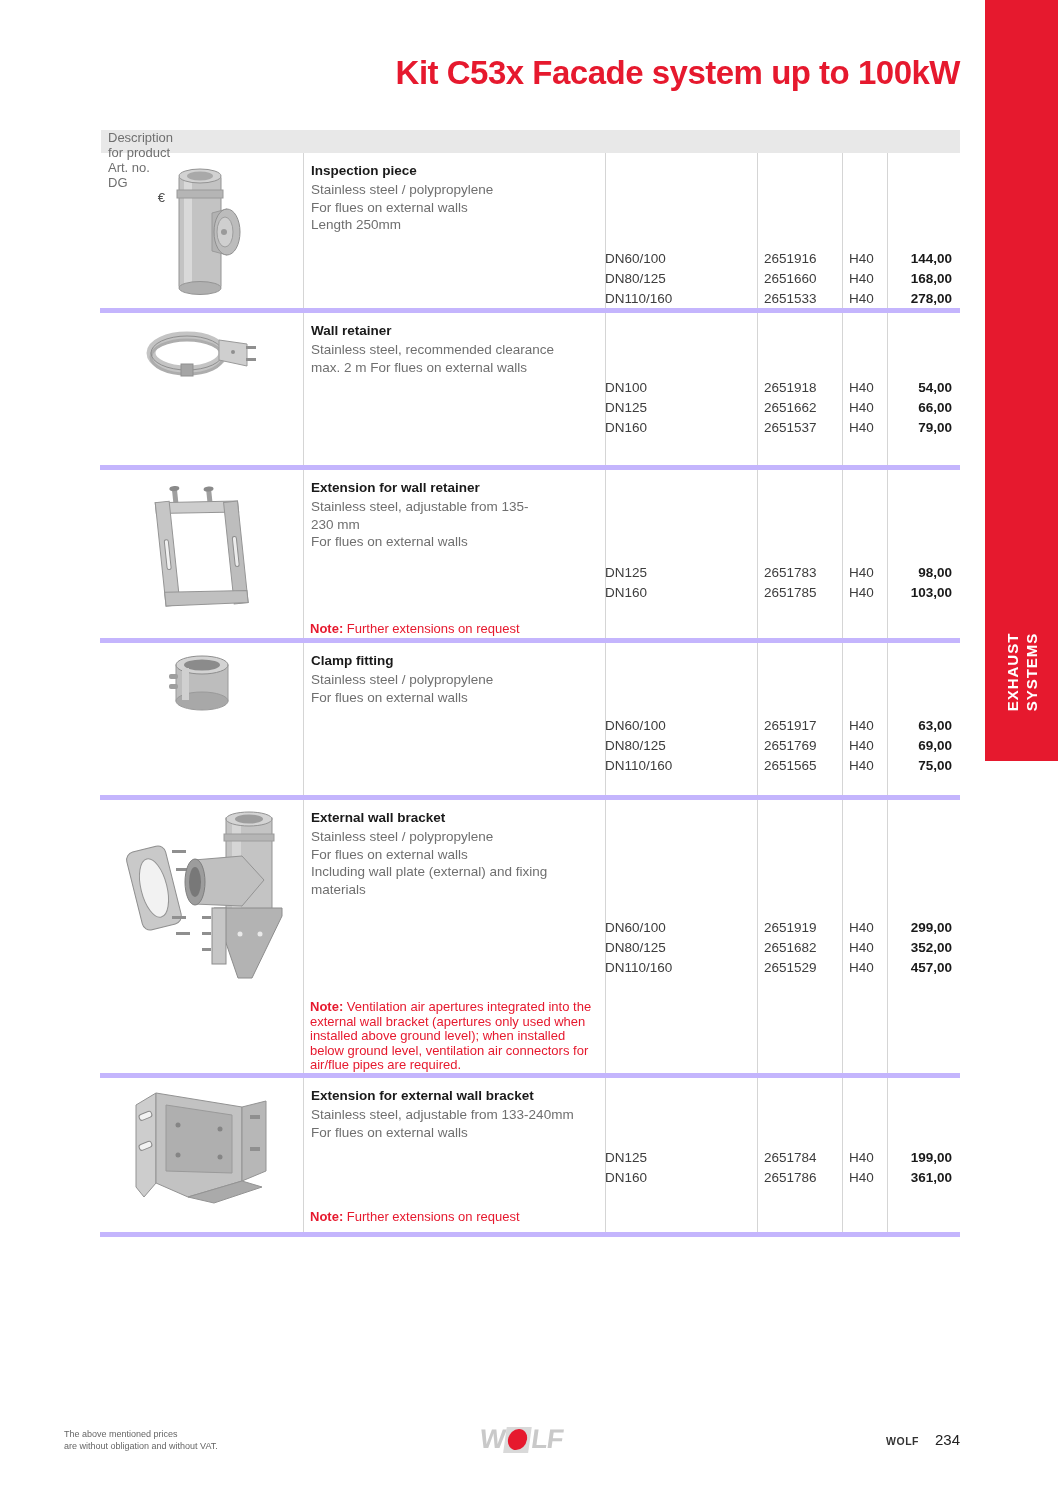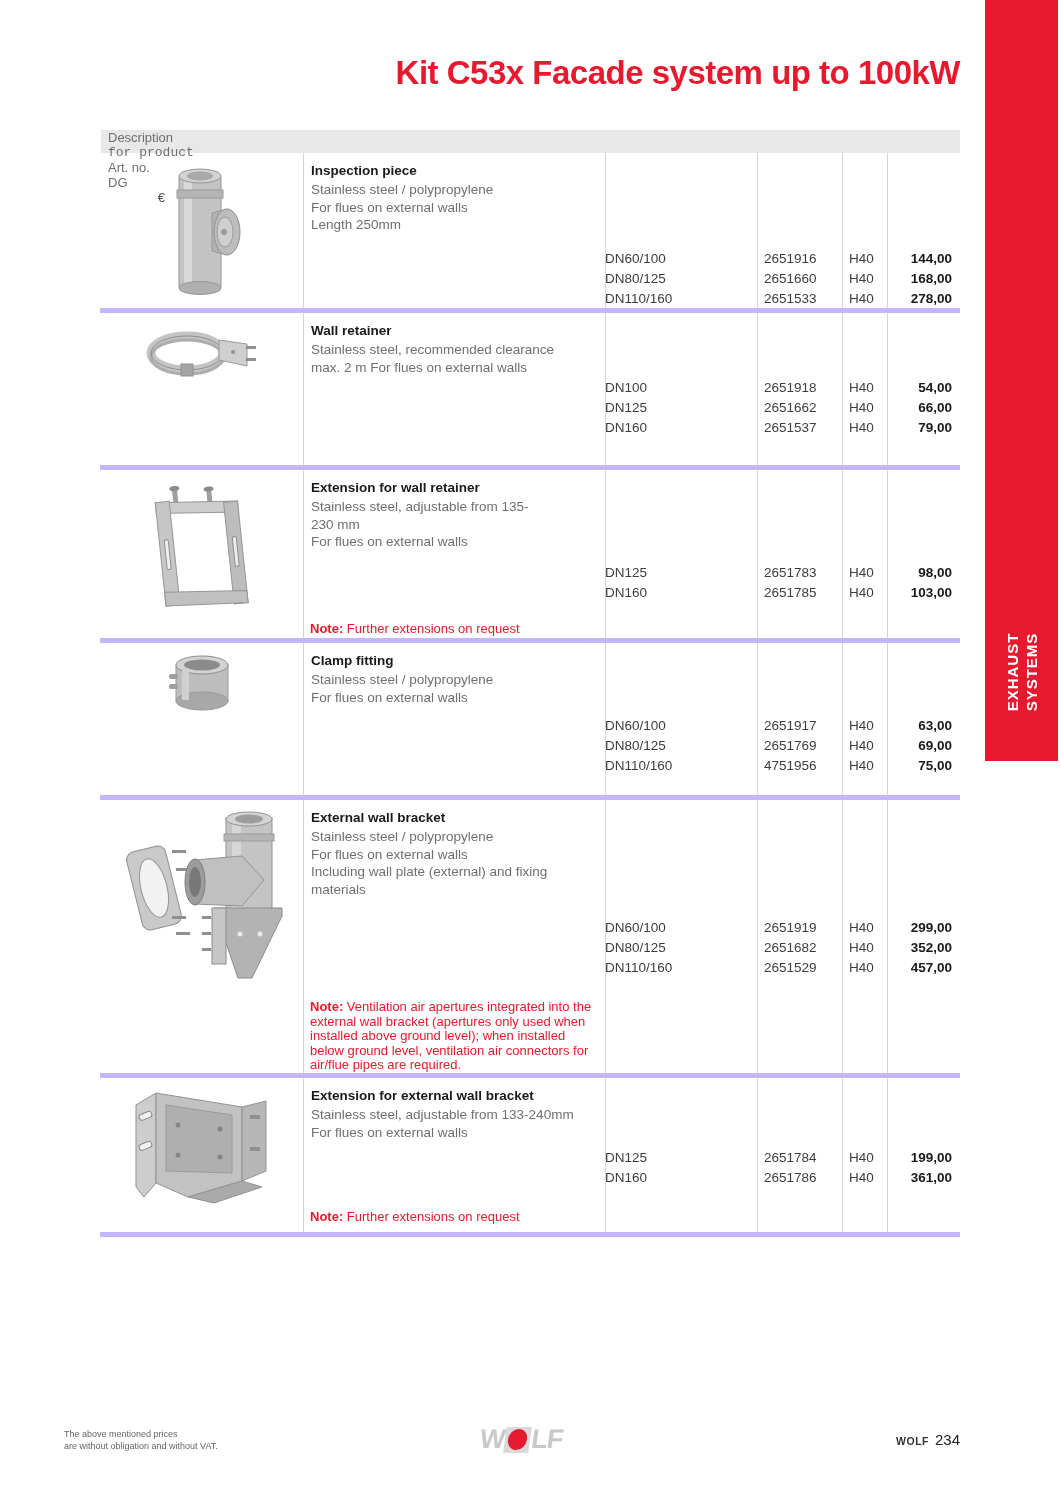--- a/index.html
+++ b/index.html
@@ -31,21 +31,21 @@
   
   .table { position:absolute; left:100px; top:130px; width:860px; }
   .thead {
     display:flex; height:23px; background:#e8e8e8;
     color:#6f6f6f; font-size:13px; align-items:flex-start;flex-direction:column;
   }
   .thead .hc { height:100%; display:flex; align-items:center; padding-left:7px; }
   .thead .hc + .hc { border-left:1px solid #ffffff; }
   .h-img   { width:203px; }
   .h-desc  { width:302px; }
-  .h-prod  { width:152px;font-family:Liberation Mono, monospace; }
+  .h-prod  { width:152px; }
   .h-art   { width:85px; }
   .h-dg    { width:45px; }
   .h-price { width:73px; justify-content:flex-end; padding-right:8px; color:#4f4f4f; }
 
   .row { position:relative; display:flex; border-bottom:5px solid #c4b5fd; }
   .c { height:100%; }
   .c-img   { width:203px; display:flex; justify-content:center; align-items:flex-start; }
   .c-desc  { width:302px; border-left:1px solid #d5d5d5; padding:10px 8px 0 7px; }
   .c-prod  { width:152px; border-left:1px solid #d5d5d5; }
   .c-art   { width:85px;  border-left:1px solid #d5d5d5; }
@@ -78,21 +78,21 @@
     display:flex; align-items:center; transform:skewX(-8deg);
     font-weight:700; font-size:27px; color:#c9c9c9; letter-spacing:-1px;
   }
   .logo .o-box {
     width:25px; height:26px; background:#d9d9d9; margin:0 1px;
     display:flex; align-items:center; justify-content:center;
   }
   .logo .o-dot { width:19px; height:21px; background:#e6192e; border-radius:50%; }
   .footer-right {
     position:absolute; right:101px; top:1431px;
-    display:flex; align-items:baseline; gap:6px;
+    display:flex; align-items:baseline; gap:16px;
   }
   .footer-brand { font-size:10.5px; font-weight:700; color:#333333; letter-spacing:0.5px; }
   .footer-page  { font-size:15px; color:#222222; }
 
   svg { display:block; }
 </style>
 </head>
 <body>
 
 <div class="page">
@@ -281,21 +281,21 @@
           <span class="v-price">63,00</span>
         </div>
         <div class="v-line">
           <span class="v-prod">DN80/125</span>
           <span class="v-art">2651769</span>
           <span class="v-dg">H40</span>
           <span class="v-price">69,00</span>
         </div>
         <div class="v-line">
           <span class="v-prod">DN110/160</span>
-          <span class="v-art">4751956</span>
+          <span class="v-art">2651565</span>
           <span class="v-dg">H40</span>
           <span class="v-price">75,00</span>
         </div>
       </div>
     </div>
 
     <div class="row" style="height:278px">
       <div class="c c-img">
         <svg width="198" height="178" style="margin-top:8px;margin-left:14px">
           <g transform="rotate(-14 40 80)">

